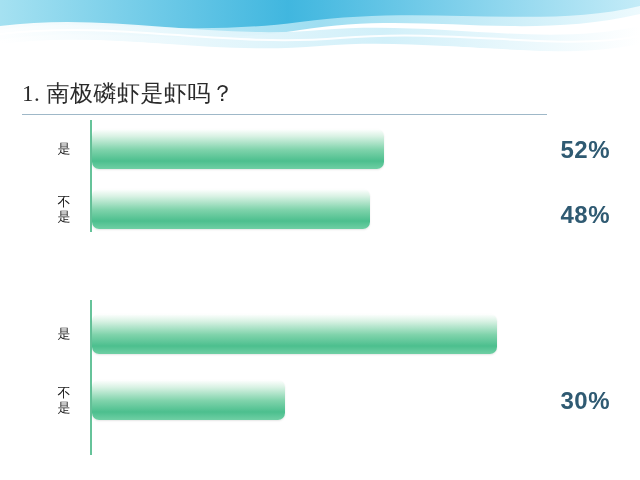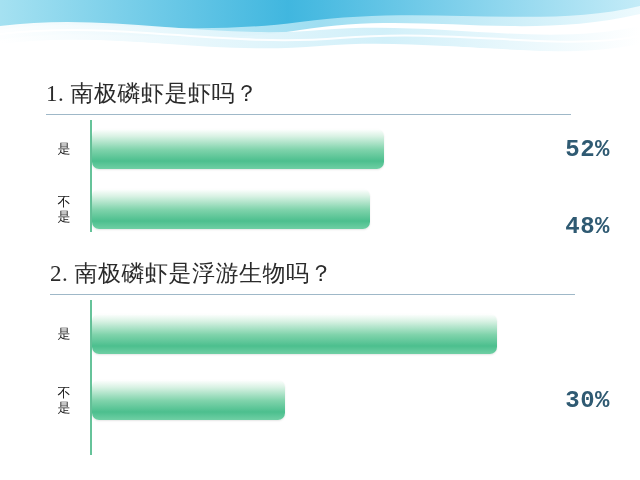--- a/index.html
+++ b/index.html
@@ -73,21 +73,21 @@
                 #ffffff 0%,
                 #d9f2e4 18%,
                 #7fd3ab 52%,
                 #4cbf8e 80%,
                 #6fcfa4 100%);
     box-shadow: 0 1px 2px rgba(0,0,0,0.10);
   }
   .bar-pct {
     position: absolute;
     right: 30px;
-    font-family: Liberation Mono, monospace;
+    font-family: Liberation Sans, sans-serif;
     font-weight: bold;
     font-size: 24px;
     color: #2f5a72;
     letter-spacing: 0.5px;
   }
   .axis {
     position: absolute;
     width: 2px;
     background: #66c39a;
   }
@@ -119,21 +119,21 @@
       <rect x="0" y="0" width="640" height="72" fill="#ffffff"></rect>
       <path d="M0,0 H640 V14 C520,42 420,10 300,30 C190,48 90,24 0,40 Z" fill="url(#g2)" opacity="0.85"></path>
       <path d="M0,0 H640 V6 C540,30 430,4 300,22 C180,38 80,16 0,30 Z" fill="url(#g1)" opacity="0.9"></path>
       <path d="M0,26 C110,12 210,40 320,30 C440,20 540,48 640,26 L640,44 C540,64 440,36 320,46 C210,56 110,30 0,44 Z" fill="url(#g3)" opacity="0.95"></path>
       <path d="M0,44 C120,30 220,58 340,48 C460,38 560,62 640,46 L640,72 L0,72 Z" fill="#ffffff"></path>
       <path d="M0,34 C120,20 220,48 340,38 C460,28 560,52 640,36" fill="none" stroke="#ffffff" stroke-width="2" opacity="0.9"></path>
     </svg>
   </div>
 
   <div class="section" style="top:78px;">
-    <div style="margin-left:46px; width:525px;">
+    <div style="margin-left:22px; width:525px;">
       <div class="q-title">1. 南极磷虾是虾吗？</div>
       <div class="q-underline"></div>
     </div>
   </div>
 
   <div class="axis" style="left:90px; top:120px; height:112px;"></div>
 
   <div class="section" style="top:129px;">
     <div class="bar-row">
       <div class="bar-label" style="top:12px;">是</div>
@@ -143,30 +143,24 @@
       <div class="bar-pct" style="top:7px;">52%</div>
     </div>
   </div>
 
   <div class="section" style="top:189px;">
     <div class="bar-row">
       <div class="bar-label" style="top:5px;">不<br>是</div>
       <div class="bar-track">
         <div class="bar" style="width:278px;"></div>
       </div>
-      <div class="bar-pct" style="top:24px;">48%</div>
+      <div class="bar-pct" style="top:12px;">48%</div>
     </div>
   </div>
 
-  <div class="section" style="top:258px;">
-    <div style="margin-left:50px; width:525px;">
-      <div class="q-title">2. 南极磷虾是浮游生物吗？</div>
-      <div class="q-underline"></div>
-    </div>
-  </div>
 
   <div class="axis" style="left:90px; top:300px; height:155px;"></div>
 
   <div class="section" style="top:314px;">
     <div class="bar-row">
       <div class="bar-label" style="top:12px;">是</div>
       <div class="bar-track">
         <div class="bar" style="width:405px;"></div>
       </div>
     </div>

